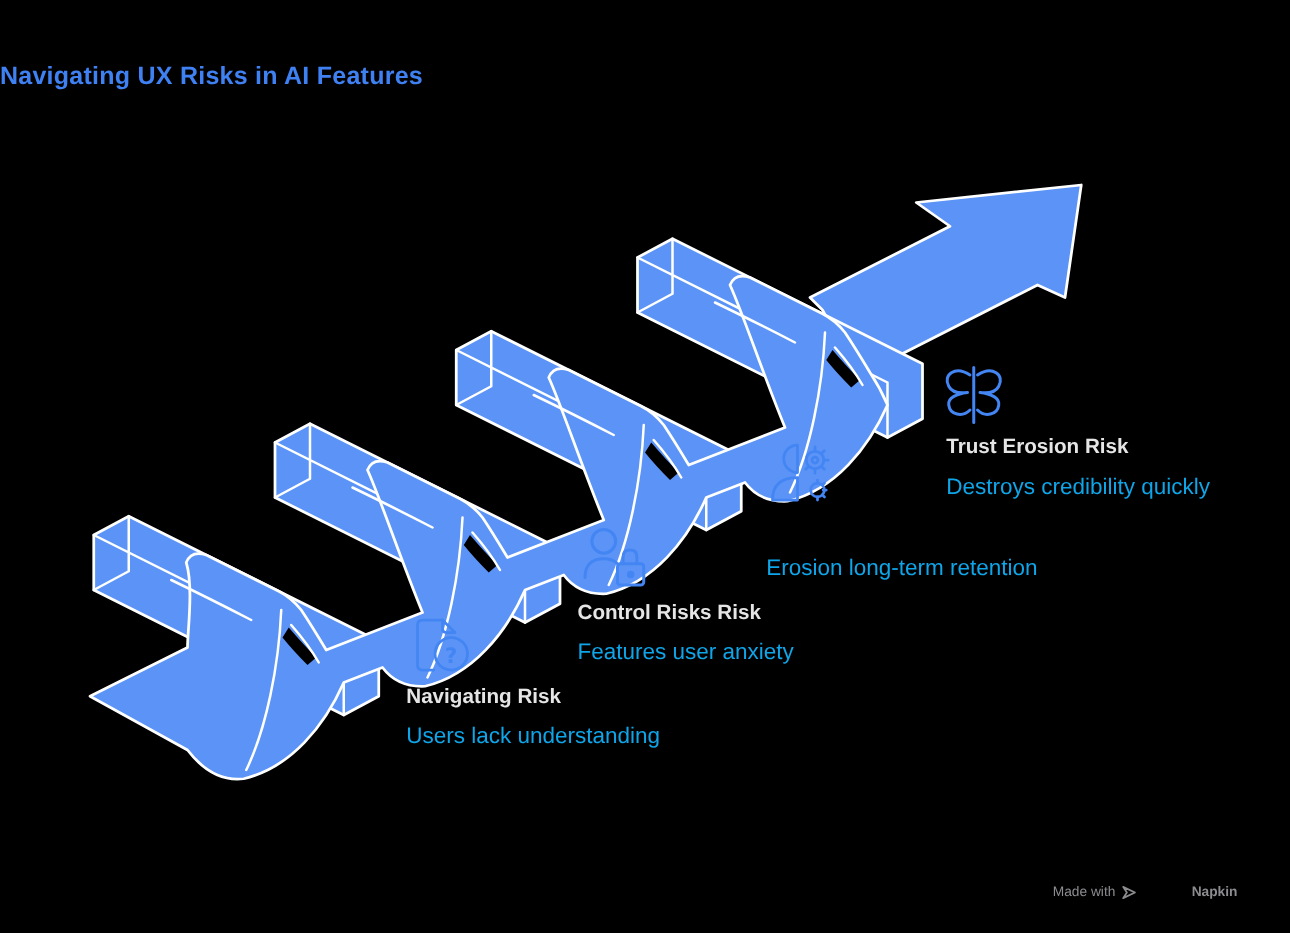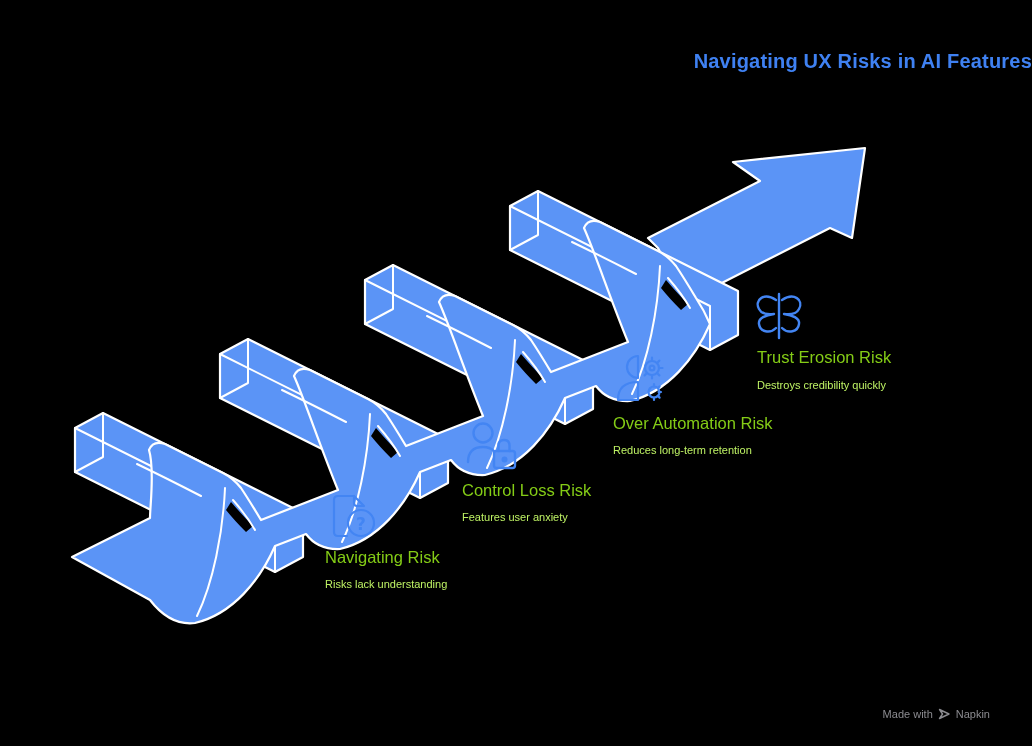--- a/index.html
+++ b/index.html
@@ -1,26 +1,26 @@
 <!DOCTYPE html>
 <html><head>
 <meta charset="utf-8">
 <style>
   html,body{margin:0;padding:0;background:#000;}
   .stage{position:relative;width:1032px;height:746px;background:#000;overflow:hidden;
          font-family:"Liberation Sans", sans-serif;}
-  .title{position:absolute;left:0;top:50px;width:100%;text-align:right;
+  .title{position:absolute;left:0;top:50px;width:100%;text-align:left;
          font-size:20px;font-weight:bold;color:#3F81F2;letter-spacing:.2px;}
   .scene{position:absolute;left:0;top:0;}
-  .risk-name{position:absolute;font-size:16.5px;font-weight:normal;color:#84cc16;white-space:nowrap;}
-  .risk-desc{position:absolute;font-size:11px;color:#bef264;white-space:nowrap;}
+  .risk-name{position:absolute;font-size:16.5px;font-weight:bold;color:#e5e5e5;white-space:nowrap;}
+  .risk-desc{position:absolute;font-size:18px;color:#0ea5e9;white-space:nowrap;}
   .icon{position:absolute;}
   .watermark{position:absolute;right:42px;top:708px;display:flex;gap:5px;
              font-size:11px;color:#8B8B90;}
-  .watermark .brand{font-weight:normal;color:#8B8B90;}
+  .watermark .brand{font-weight:bold;color:#8B8B90;margin-left:38px;}
 </style>
 </head>
 <body>
 
 <div class="stage">
 
   <div class="title">Navigating UX Risks in AI Features</div>
 
   <svg class="scene" width="1032" height="746" viewBox="0 0 1032 746">
     <g fill="#5B94F6" stroke="#FFFFFF" stroke-width="2.2" stroke-linejoin="round" stroke-linecap="round">
@@ -72,43 +72,42 @@
     </g>
   </svg>
 
   <svg class="icon" style="left:322px;top:492px" width="58" height="56" viewBox="0 0 58 56" fill="none" stroke="#4385F3" stroke-width="2.2" stroke-linecap="round" stroke-linejoin="round">
     <path d="M32,4 H16 Q12,4 12,8 V40 Q12,44 16,44 H25"></path>
     <path d="M32,4 L42,14 M32,4 V11 Q32,14 35,14 H42"></path>
     <circle cx="39" cy="31" r="13"></circle>
     <text x="39" y="38" text-anchor="middle" stroke="none" fill="#4385F3" font-family="DejaVu Sans, sans-serif" font-size="17" font-weight="bold">?</text>
   </svg>
   <div class="risk-name" style="left:325px;top:548px">Navigating Risk</div>
-  <div class="risk-desc" style="left:325px;top:578px">Risks lack understanding</div>
+  <div class="risk-desc" style="left:325px;top:578px">Users lack understanding</div>
 
   <svg class="icon" style="left:462px;top:420px" width="60" height="56" viewBox="0 0 60 56" fill="none" stroke="#4385F3" stroke-width="2.4" stroke-linecap="round" stroke-linejoin="round">
     <circle cx="21" cy="13" r="9.5"></circle>
     <path d="M6,42 Q6,27 21,27 Q28,27 32,31"></path>
     <rect x="32" y="31" width="21" height="17" rx="2.5"></rect>
     <path d="M36.5,31 V25.5 Q36.5,20 42,20 Q47.5,20 47.5,25.5 V31"></path>
     <circle cx="42.5" cy="39.5" r="3" fill="#4385F3" stroke="none"></circle>
   </svg>
-  <div class="risk-name" style="left:462px;top:481px">Control Loss Risk</div>
+  <div class="risk-name" style="left:462px;top:481px">Control Risks Risk</div>
   <div class="risk-desc" style="left:462px;top:511px">Features user anxiety</div>
 
   <svg class="icon" style="left:612px;top:348px" width="54" height="58" viewBox="0 0 54 58" fill="none" stroke="#4385F3" stroke-width="2.2" stroke-linecap="round" stroke-linejoin="round">
     <path d="M26,8 A11,11 0 0 0 26,30 Z"></path>
     <path d="M26,52 L6,52 Q6,34 26,34 Z"></path>
     <circle cx="40" cy="20" r="7"></circle>
     <circle cx="40" cy="20" r="2.4"></circle>
     <path d="M40,13 V9.5 M45,15 L47.4,12.6 M47,20 H50.5 M45,25 L47.4,27.4 M40,27 V30.5 M35,25 L32.6,27.4"></path>
     <circle cx="42" cy="44" r="5.5"></circle>
     <path d="M42,38.5 V36 M46.5,44 H49 M42,49.5 V52 M45.8,40.2 L47.6,38.4 M45.8,47.8 L47.6,49.6"></path>
   </svg>
-  <div class="risk-name" style="left:613px;top:414px">Over Automation Risk</div>
-  <div class="risk-desc" style="left:613px;top:444px">Reduces long-term retention</div>
+  <div class="risk-desc" style="left:613px;top:444px">Erosion long-term retention</div>
 
   <svg class="icon" style="left:750px;top:290px" width="58" height="52" viewBox="0 0 58 52" fill="none" stroke="#4385F3" stroke-width="2.4" stroke-linecap="round" stroke-linejoin="round">
     <path d="M29,4 V48"></path>
     <path d="M26,10 C14,2 4,10 9,19 C11,23 16,25 24,24 C16,25 8,28 9,34 C10,42 20,44 26,38"></path>
     <path d="M32,10 C44,2 54,10 49,19 C47,23 42,25 34,24 C42,25 50,28 49,34 C48,42 38,44 32,38"></path>
   </svg>
   <div class="risk-name" style="left:757px;top:348px">Trust Erosion Risk</div>
   <div class="risk-desc" style="left:757px;top:379px">Destroys credibility quickly</div>
 
   <div class="watermark">

